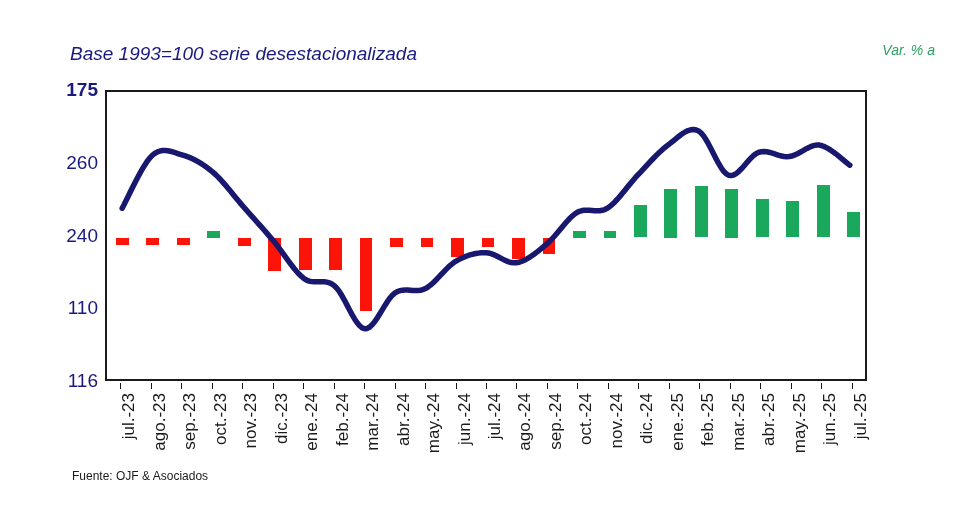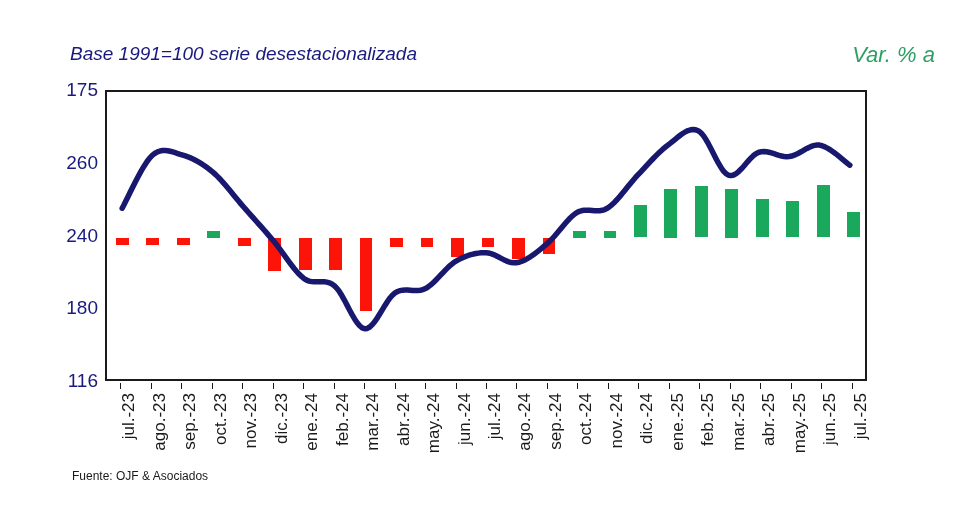--- a/index.html
+++ b/index.html
@@ -35,21 +35,21 @@
     top: 43px;
     font-size: 19px;
     font-style: italic;
     color: #1a1a7e;
     white-space: nowrap;
   }
   #right-axis-title {
     position: absolute;
     right: 44px;
     top: 42px;
-    font-size: 22px;
+    font-size: 14px;
     font-style: italic;
     color: #2e9e62;
     white-space: nowrap;
   }
 
   
   #plot-frame {
     position: absolute;
     left: 105px;
     top: 90px;
@@ -172,28 +172,28 @@
     font-size: 12px;
     color: #1a1a1a;
     white-space: nowrap;
   }
 </style>
 </head>
 <body>
 
 <div id="page">
 
-  <div id="chart-subtitle">Base 1991=100 serie desestacionalizada</div>
+  <div id="chart-subtitle">Base 1993=100 serie desestacionalizada</div>
   <div id="right-axis-title">Var. % a</div>
 
   <div id="left-axis">
-      <div class="ytick-left" style="top: -10px;">175</div>
+      <div class="ytick-left" style="top: -10px; font-weight: bold;">175</div>
       <div class="ytick-left" style="top: 62.75px;">260</div>
       <div class="ytick-left" style="top: 135.5px;">240</div>
-      <div class="ytick-left" style="top: 208.25px;">180</div>
+      <div class="ytick-left" style="top: 208.25px;">110</div>
       <div class="ytick-left" style="top: 281px;">116</div>
     </div>
 
   <div id="plot-frame">
     <div id="plot-inner">
       <div id="bars-layer">
           <div class="bar neg" title="jul.-23: -0.3%" style="left: 8.8392px; width: 12.8016px; top: 145.5px; height: 7px;"></div>
           <div class="bar neg" title="ago.-23: -0.3%" style="left: 39.3192px; width: 12.8016px; top: 145.5px; height: 7px;"></div>
           <div class="bar neg" title="sep.-23: -0.3%" style="left: 69.7992px; width: 12.8016px; top: 145.5px; height: 7px;"></div>
           <div class="bar pos" title="oct.-23: 0.2%" style="left: 100.279px; width: 12.8016px; top: 138.5px; height: 7px;"></div>

